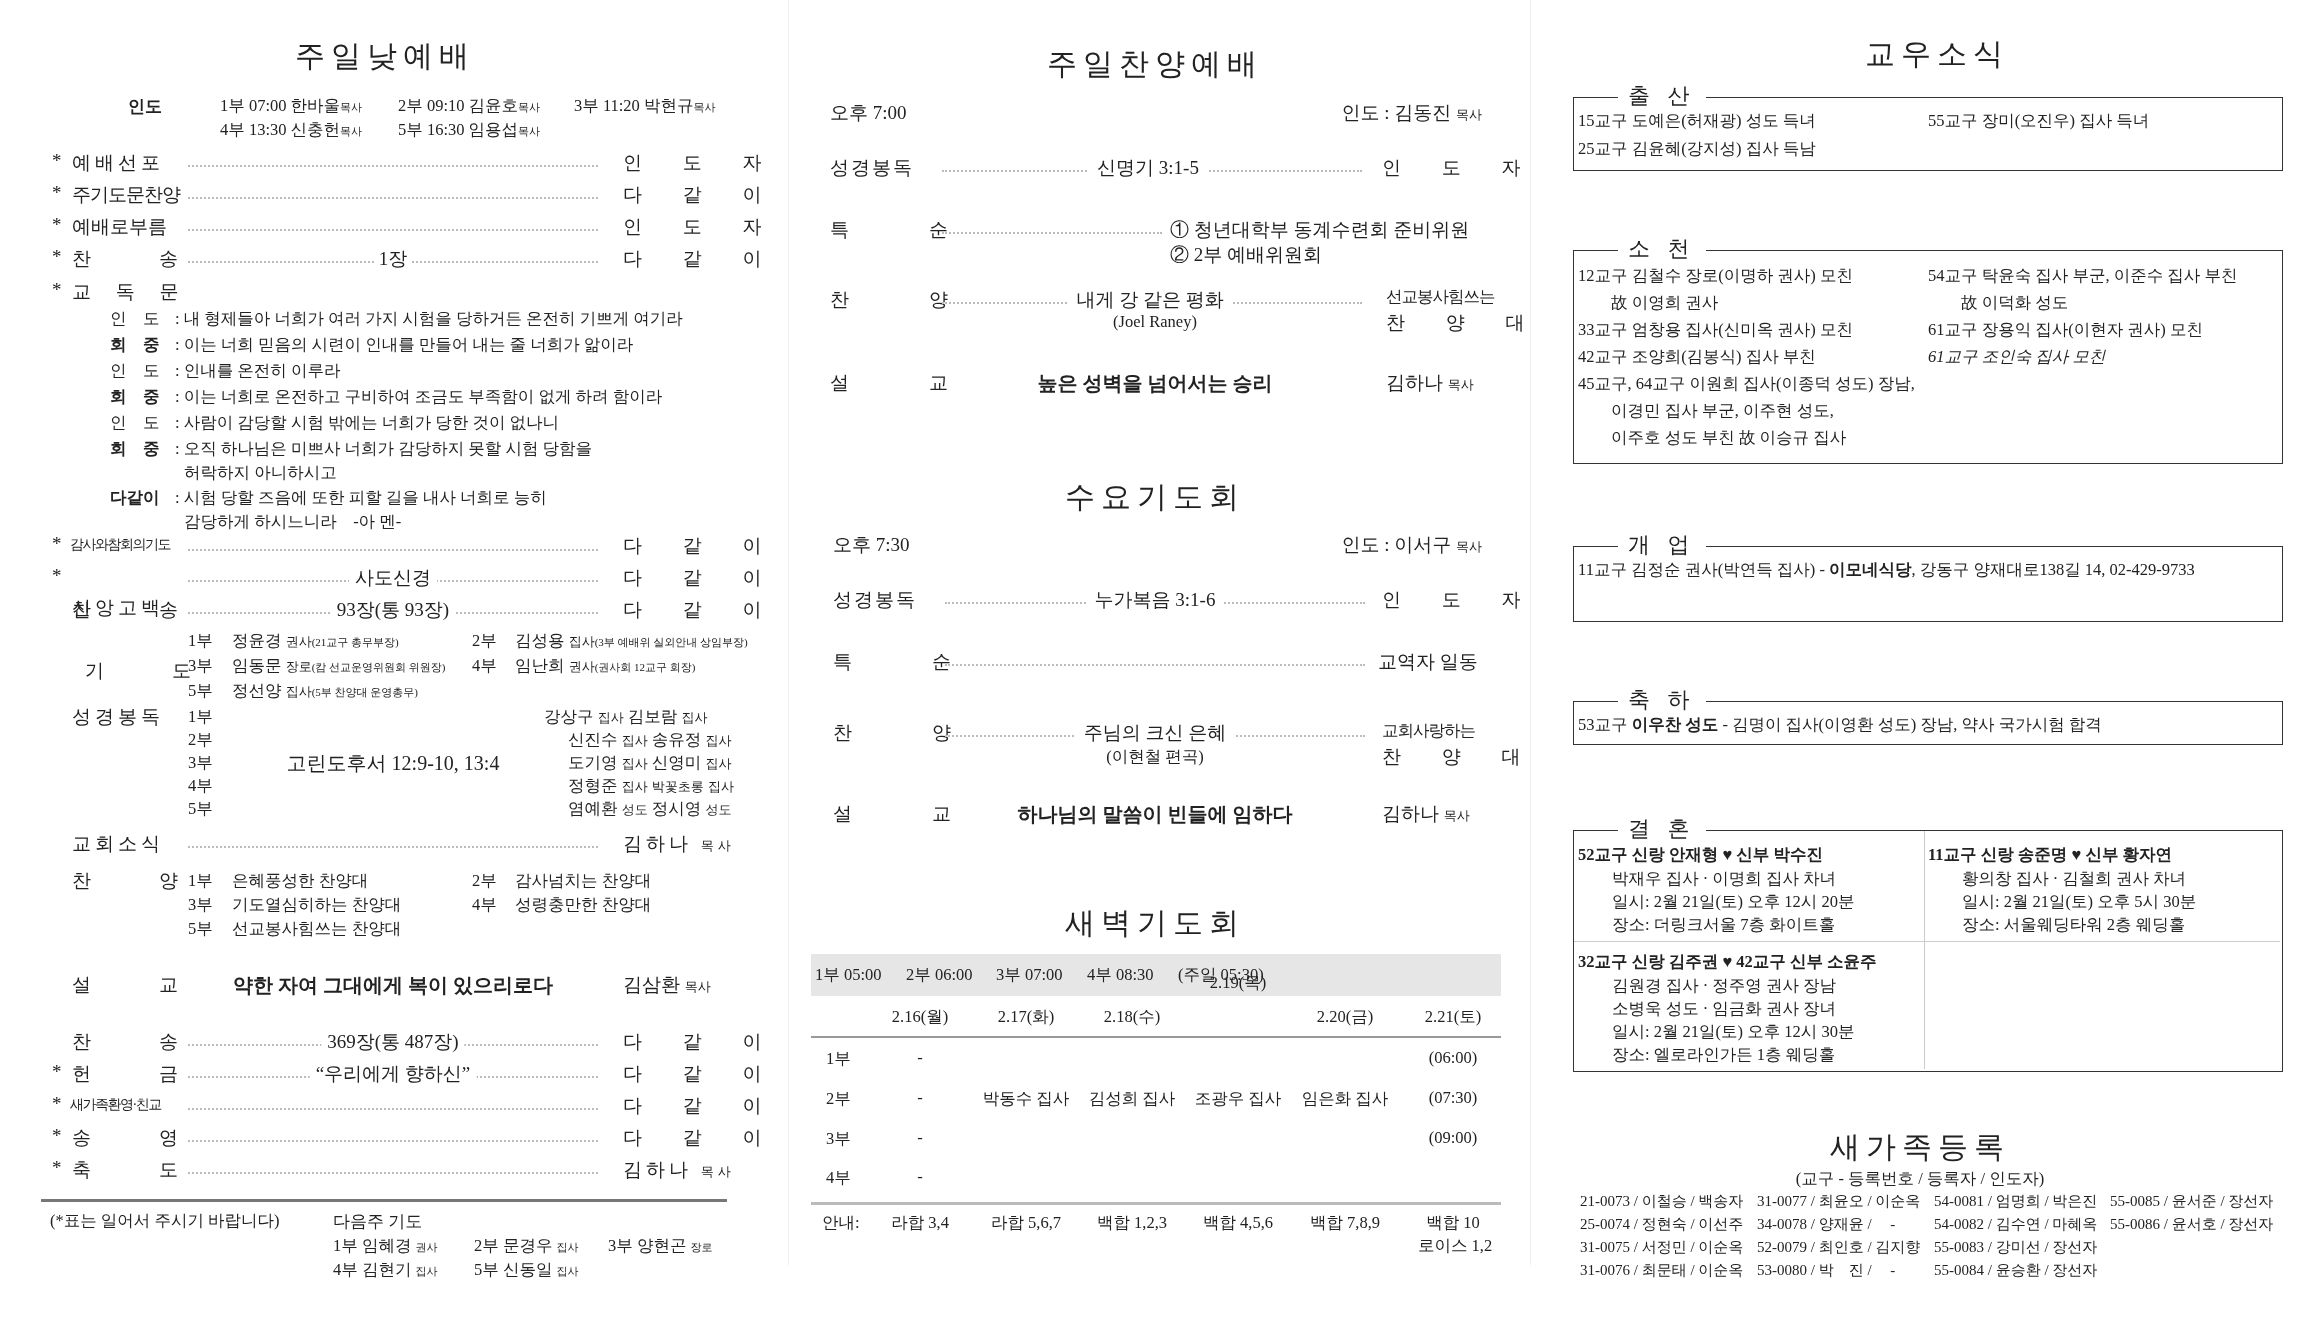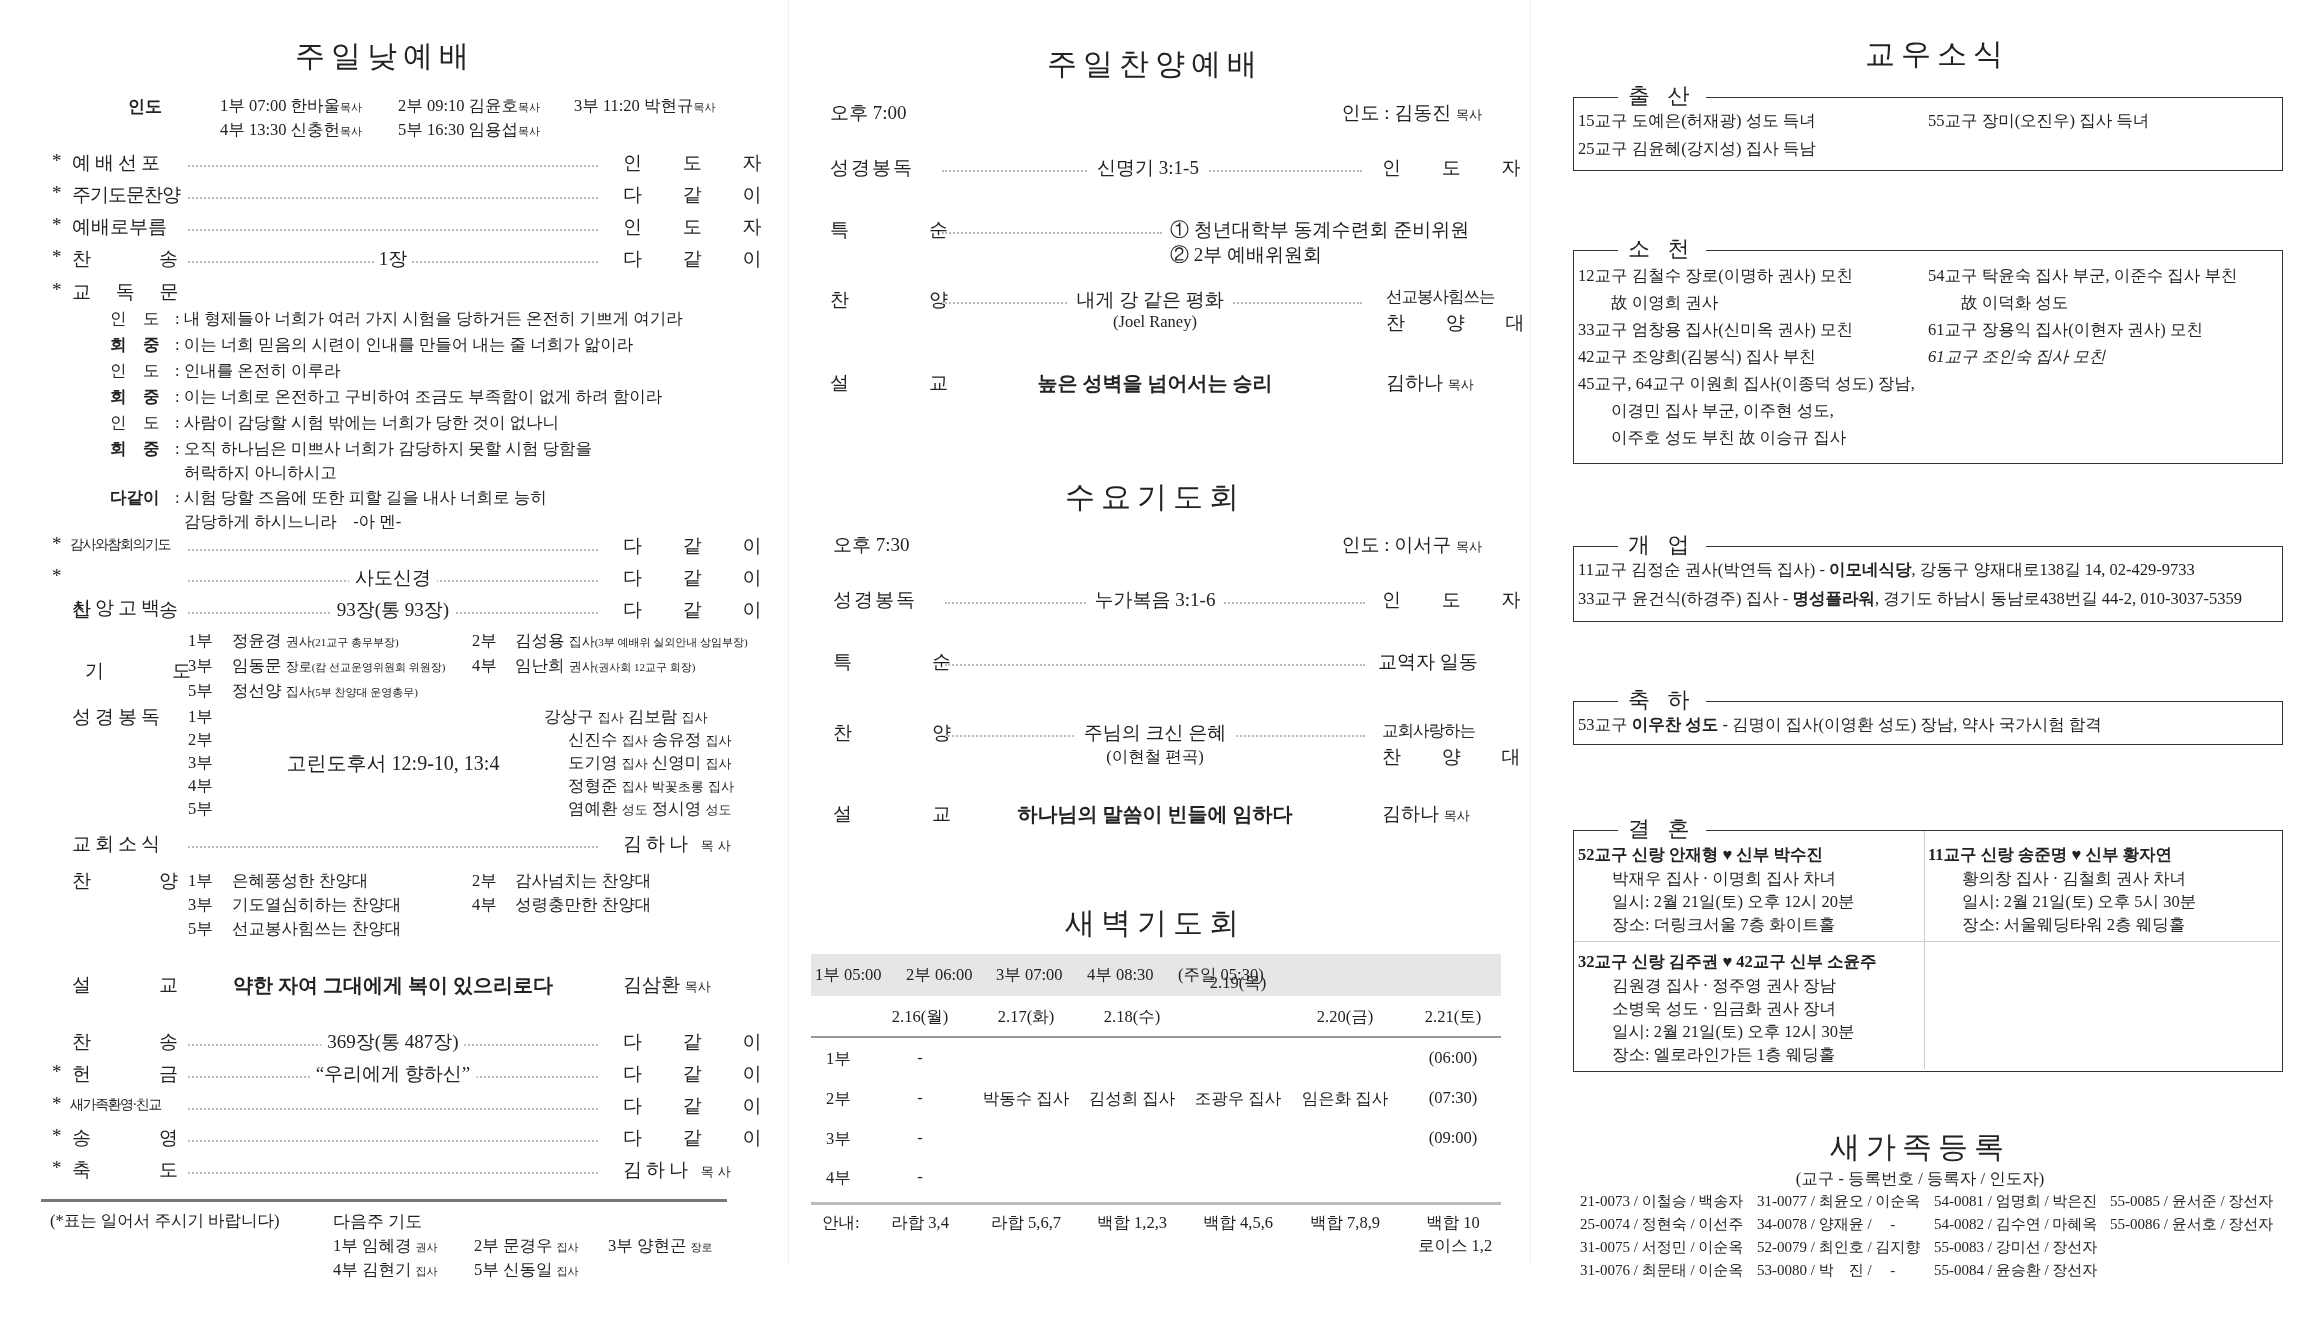--- a/index.html
+++ b/index.html
@@ -336,21 +336,20 @@
     <div class="abs txt" style="left:4px;top:176px;">　　이주호 성도 부친 故 이승규 집사</div>
     <div class="abs txt" style="left:354px;top:14px;">54교구 탁윤숙 집사 부군, 이준수 집사 부친</div>
     <div class="abs txt" style="left:354px;top:41px;">　　故 이덕화 성도</div>
     <div class="abs txt" style="left:354px;top:68px;">61교구 장용익 집사(이현자 권사) 모친</div>
     <div class="abs txt" style="left:354px;top:95px;font-style:italic;">61교구 조인숙 집사 모친</div>
   </div>
 
   <div class="box" style="left:1573px;top:546px;width:708px;height:74px;">
     <div class="box-title" style="top:-17px;left:44px;">개 업</div>
     <div class="abs txt" style="left:4px;top:12px;"><span>11교구 김정순 권사(박연득 집사) - </span><b>이모네식당</b><span>, 강동구 양재대로138길 14, 02-429-9733</span></div>
-    <div class="abs txt" style="left:4px;top:41px;"><span>33교구 윤건식(하경주) 집사 - </span><b>명성플라워</b><span>, 경기도 하남시 동남로438번길 44-2, 010-3037-5359</span></div>
   </div>
 
   <div class="box" style="left:1573px;top:701px;width:708px;height:42px;">
     <div class="box-title" style="top:-17px;left:44px;">축 하</div>
     <div class="abs txt" style="left:4px;top:12px;"><span>53교구 </span><b>이우찬 성도</b><span> - 김명이 집사(이영환 성도) 장남, 약사 국가시험 합격</span></div>
   </div>
 
   <div class="box" style="left:1573px;top:830px;width:708px;height:240px;">
     <div class="box-title" style="top:-17px;left:44px;">결 혼</div>
     <div style="position:absolute;left:350px;top:0;height:238px;border-left:1px solid #ccc;"></div>

